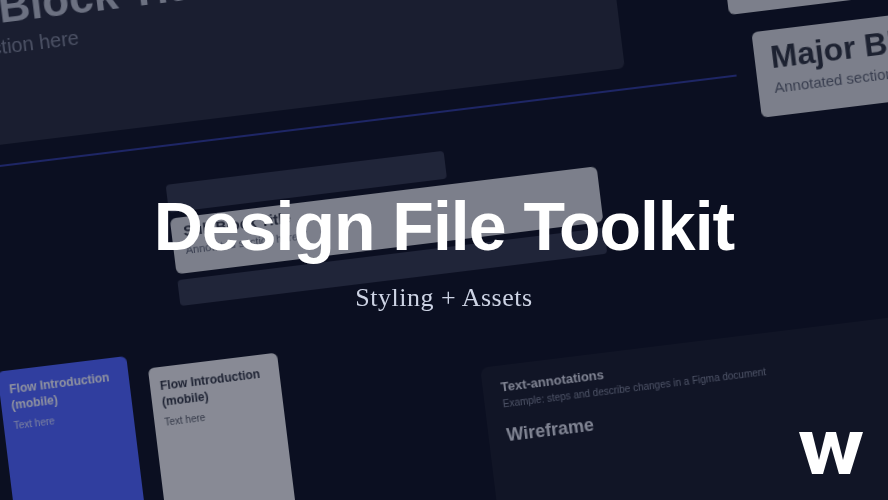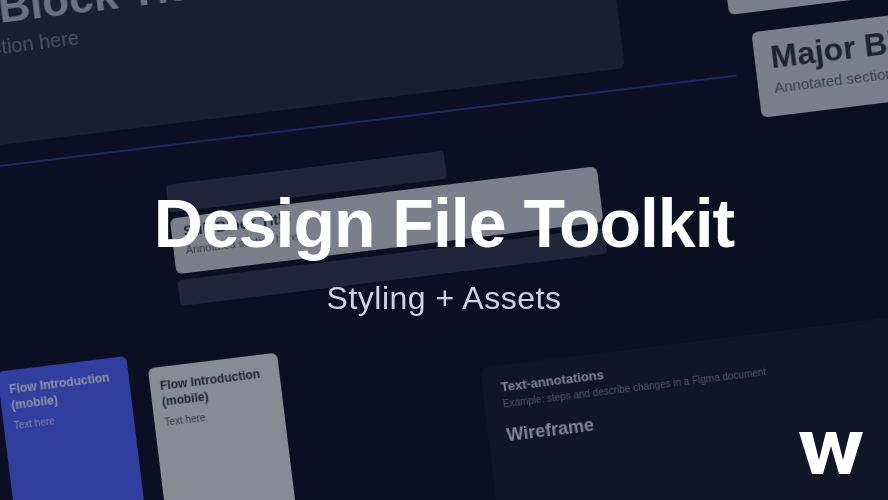--- a/index.html
+++ b/index.html
@@ -107,22 +107,23 @@
     margin: 0;
     color: #ffffff;
     font-weight: 800;
     font-size: 68px;
     letter-spacing: -1px;
   }
   .hero h2 {
     margin: 18px 0 0 0;
     color: #cdd3e4;
     font-weight: 500;
-    font-size: 32px;
+    font-size: 26px;
     letter-spacing: 0.5px;
+    font-family: Liberation Serif, serif;
   }
 
   
   .logo {
     position: absolute;
     right: 22px;
     bottom: 16px;
   }
 </style>
 </head>

